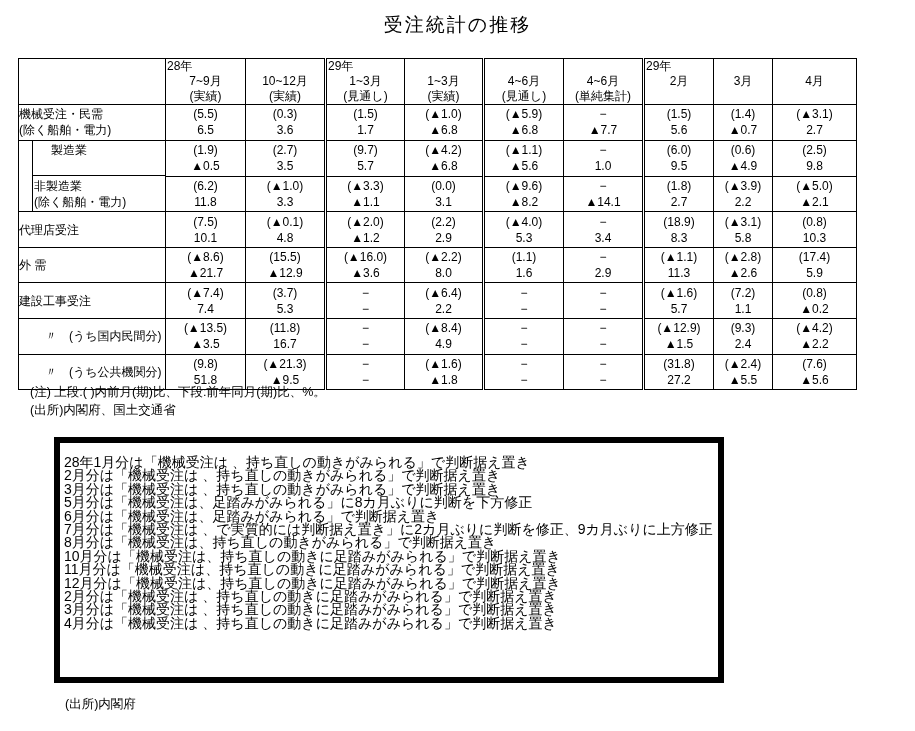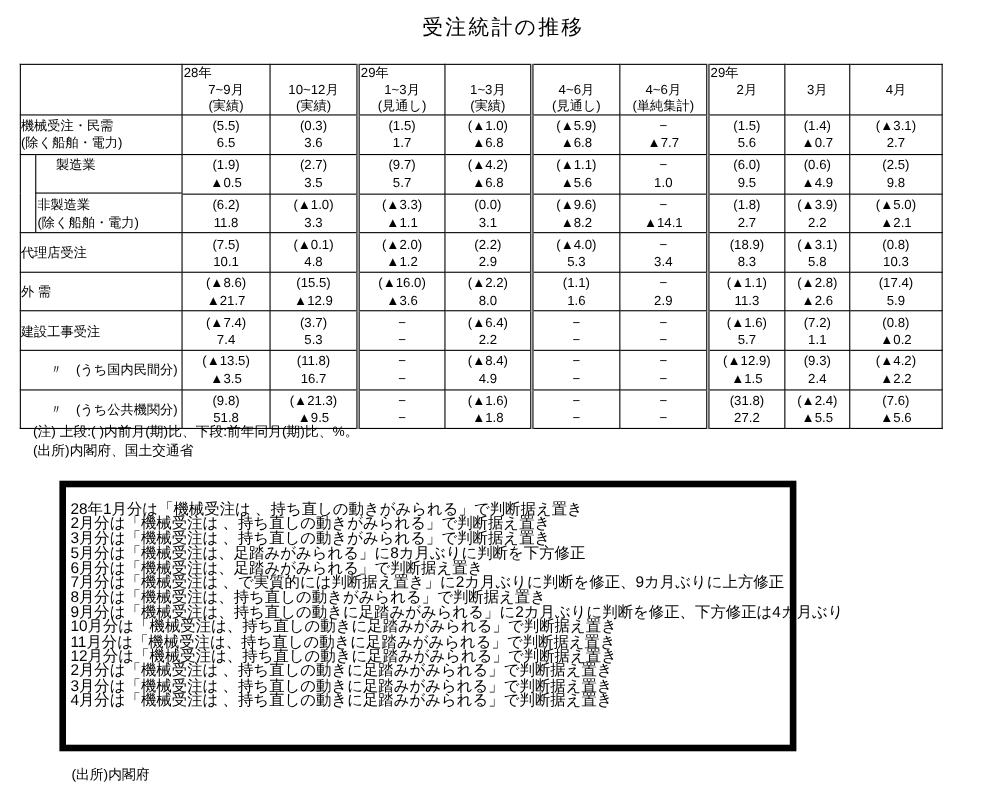--- a/index.html
+++ b/index.html
@@ -458,21 +458,20 @@
 
 <div class="jbox">
   <div id="box-lines">
       <div class="boxline">28年1月分は「機械受注は 、持ち直しの動きがみられる」で判断据え置き</div>
       <div class="boxline">2月分は「機械受注は 、持ち直しの動きがみられる」で判断据え置き</div>
       <div class="boxline">3月分は「機械受注は 、持ち直しの動きがみられる」で判断据え置き</div>
       <div class="boxline">5月分は「機械受注は、足踏みがみられる」に8カ月ぶりに判断を下方修正</div>
       <div class="boxline">6月分は「機械受注は、足踏みがみられる」で判断据え置き</div>
       <div class="boxline">7月分は「機械受注は 、で実質的には判断据え置き」に2カ月ぶりに判断を修正、9カ月ぶりに上方修正</div>
       <div class="boxline">8月分は「機械受注は、持ち直しの動きがみられる」で判断据え置き</div>
-      <div class="boxline">9月分は「機械受注は、持ち直しの動きに足踏みがみられる」に2カ月ぶりに判断を修正、下方修正は4カ月ぶり</div>
       <div class="boxline">10月分は「機械受注は、持ち直しの動きに足踏みがみられる」で判断据え置き</div>
       <div class="boxline">11月分は「機械受注は、持ち直しの動きに足踏みがみられる」で判断据え置き</div>
       <div class="boxline">12月分は「機械受注は、持ち直しの動きに足踏みがみられる」で判断据え置き</div>
       <div class="boxline">2月分は「機械受注は 、持ち直しの動きに足踏みがみられる」で判断据え置き</div>
       <div class="boxline">3月分は「機械受注は 、持ち直しの動きに足踏みがみられる」で判断据え置き</div>
       <div class="boxline">4月分は「機械受注は 、持ち直しの動きに足踏みがみられる」で判断据え置き</div>
     </div>
 </div>
 
 <div class="bottom-source">(出所)内閣府</div>

